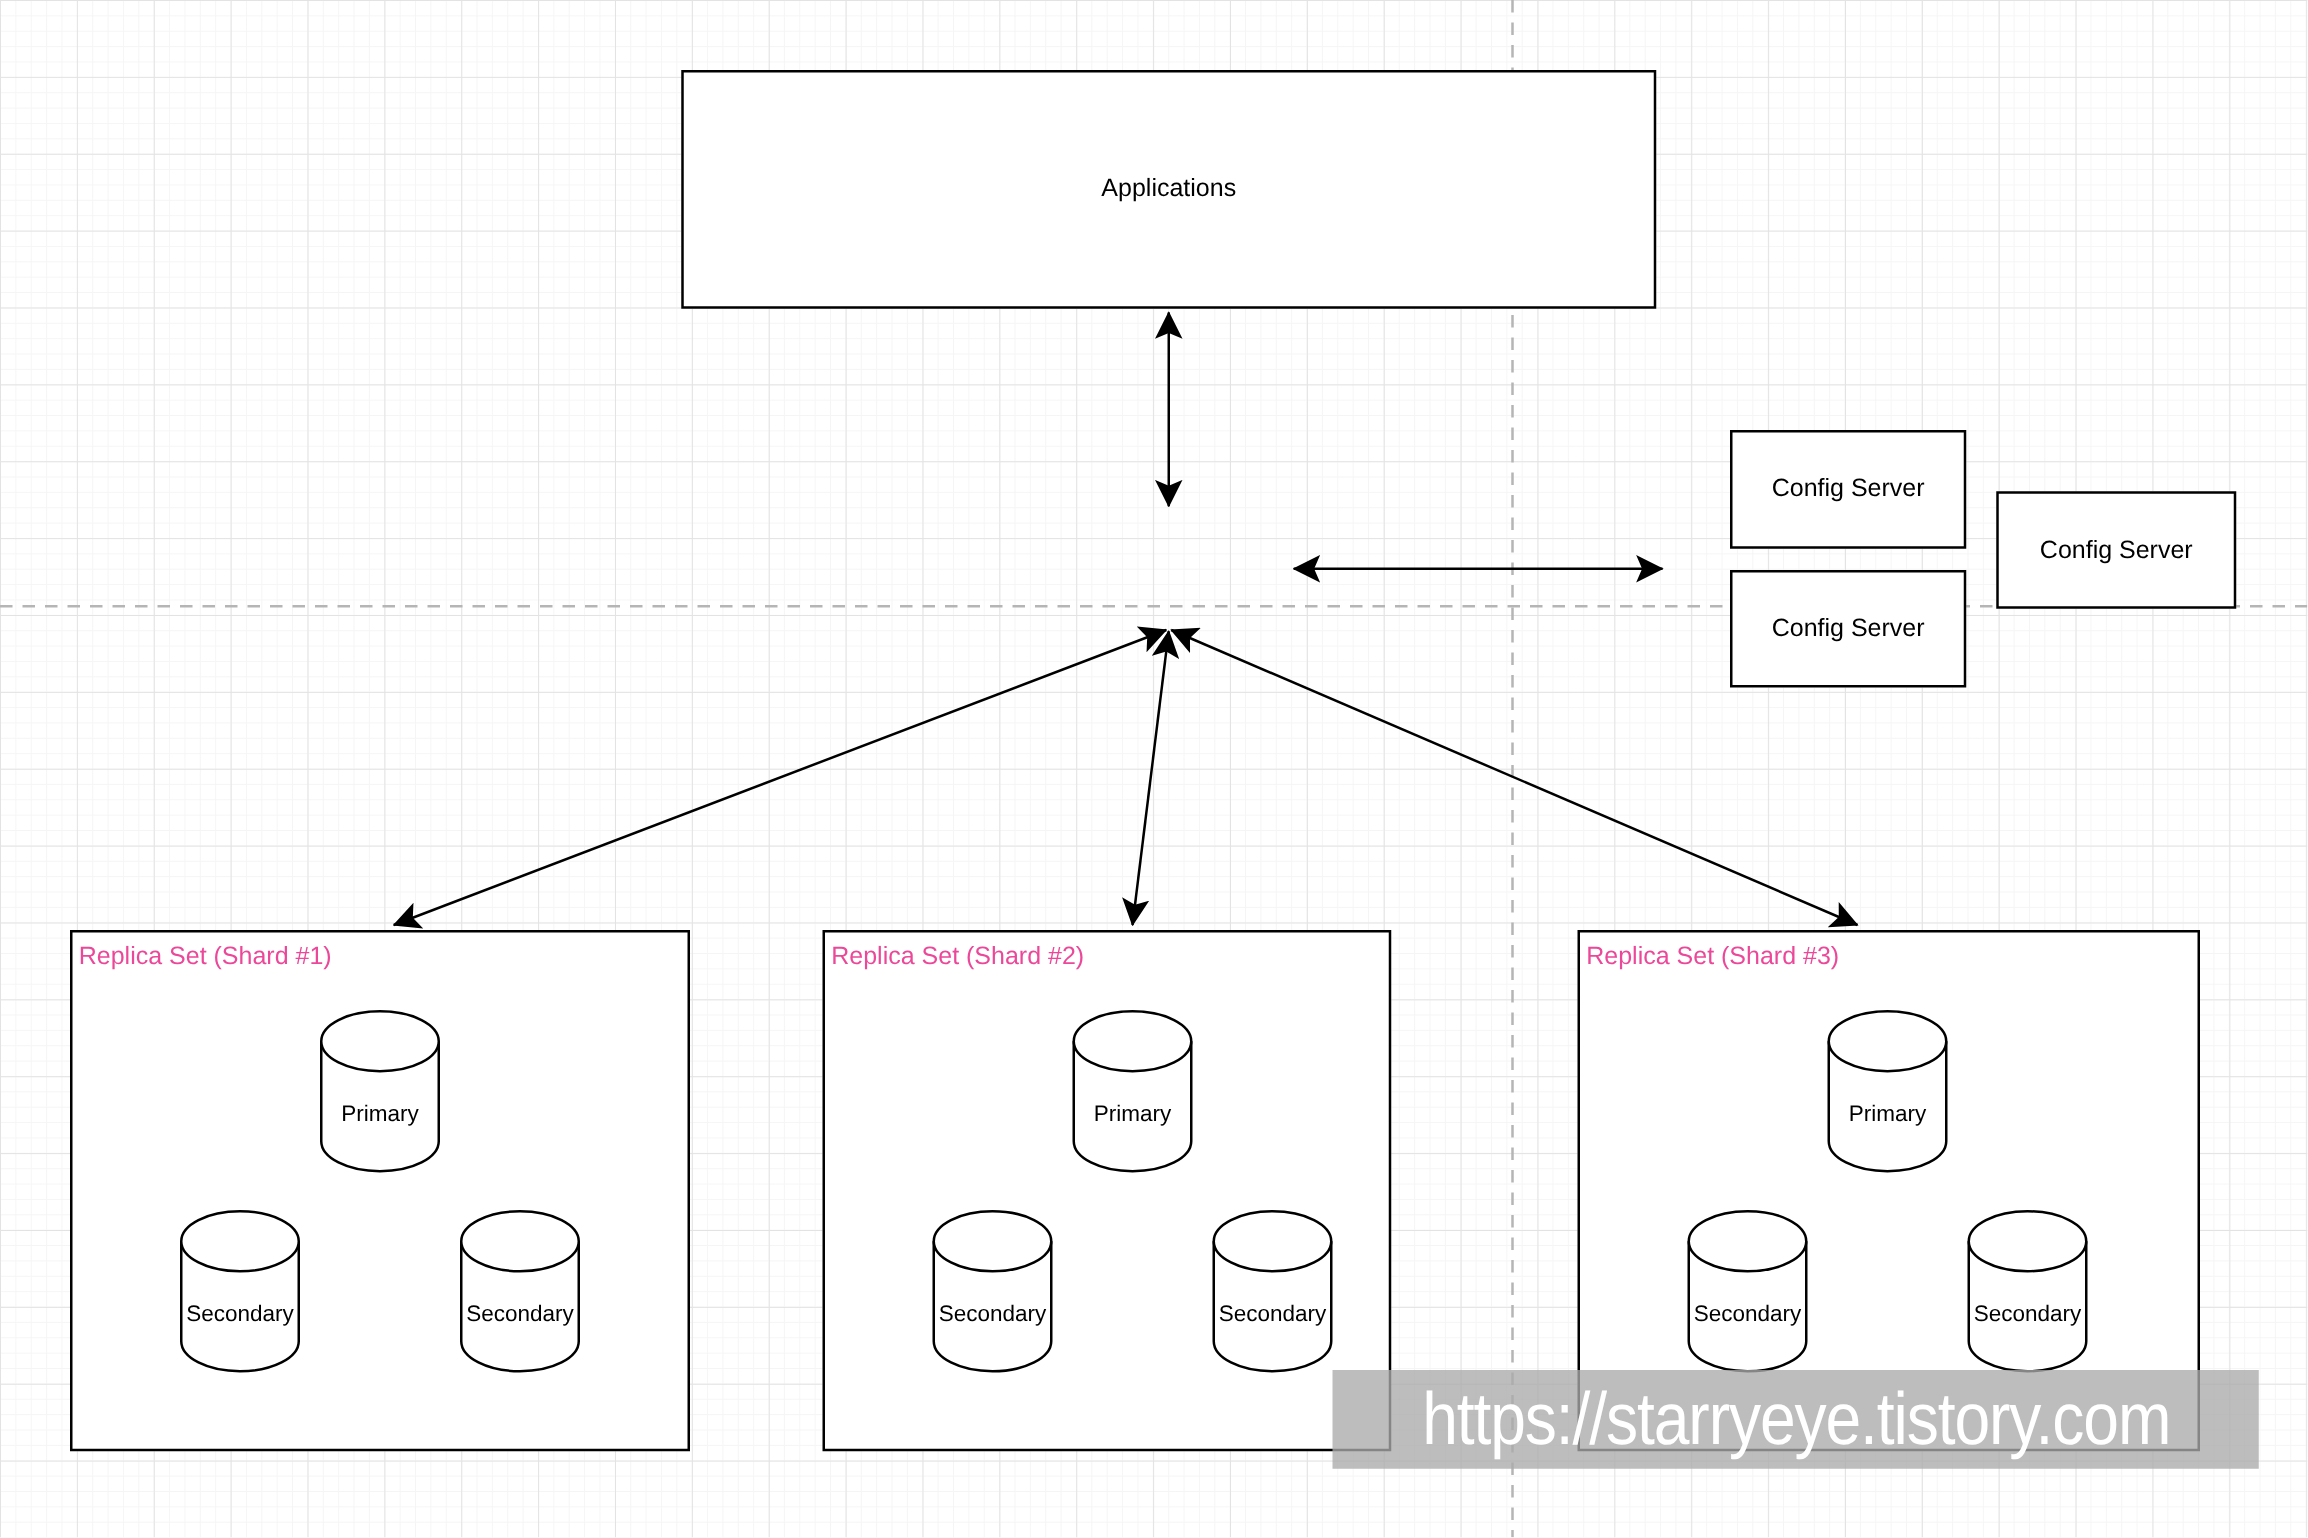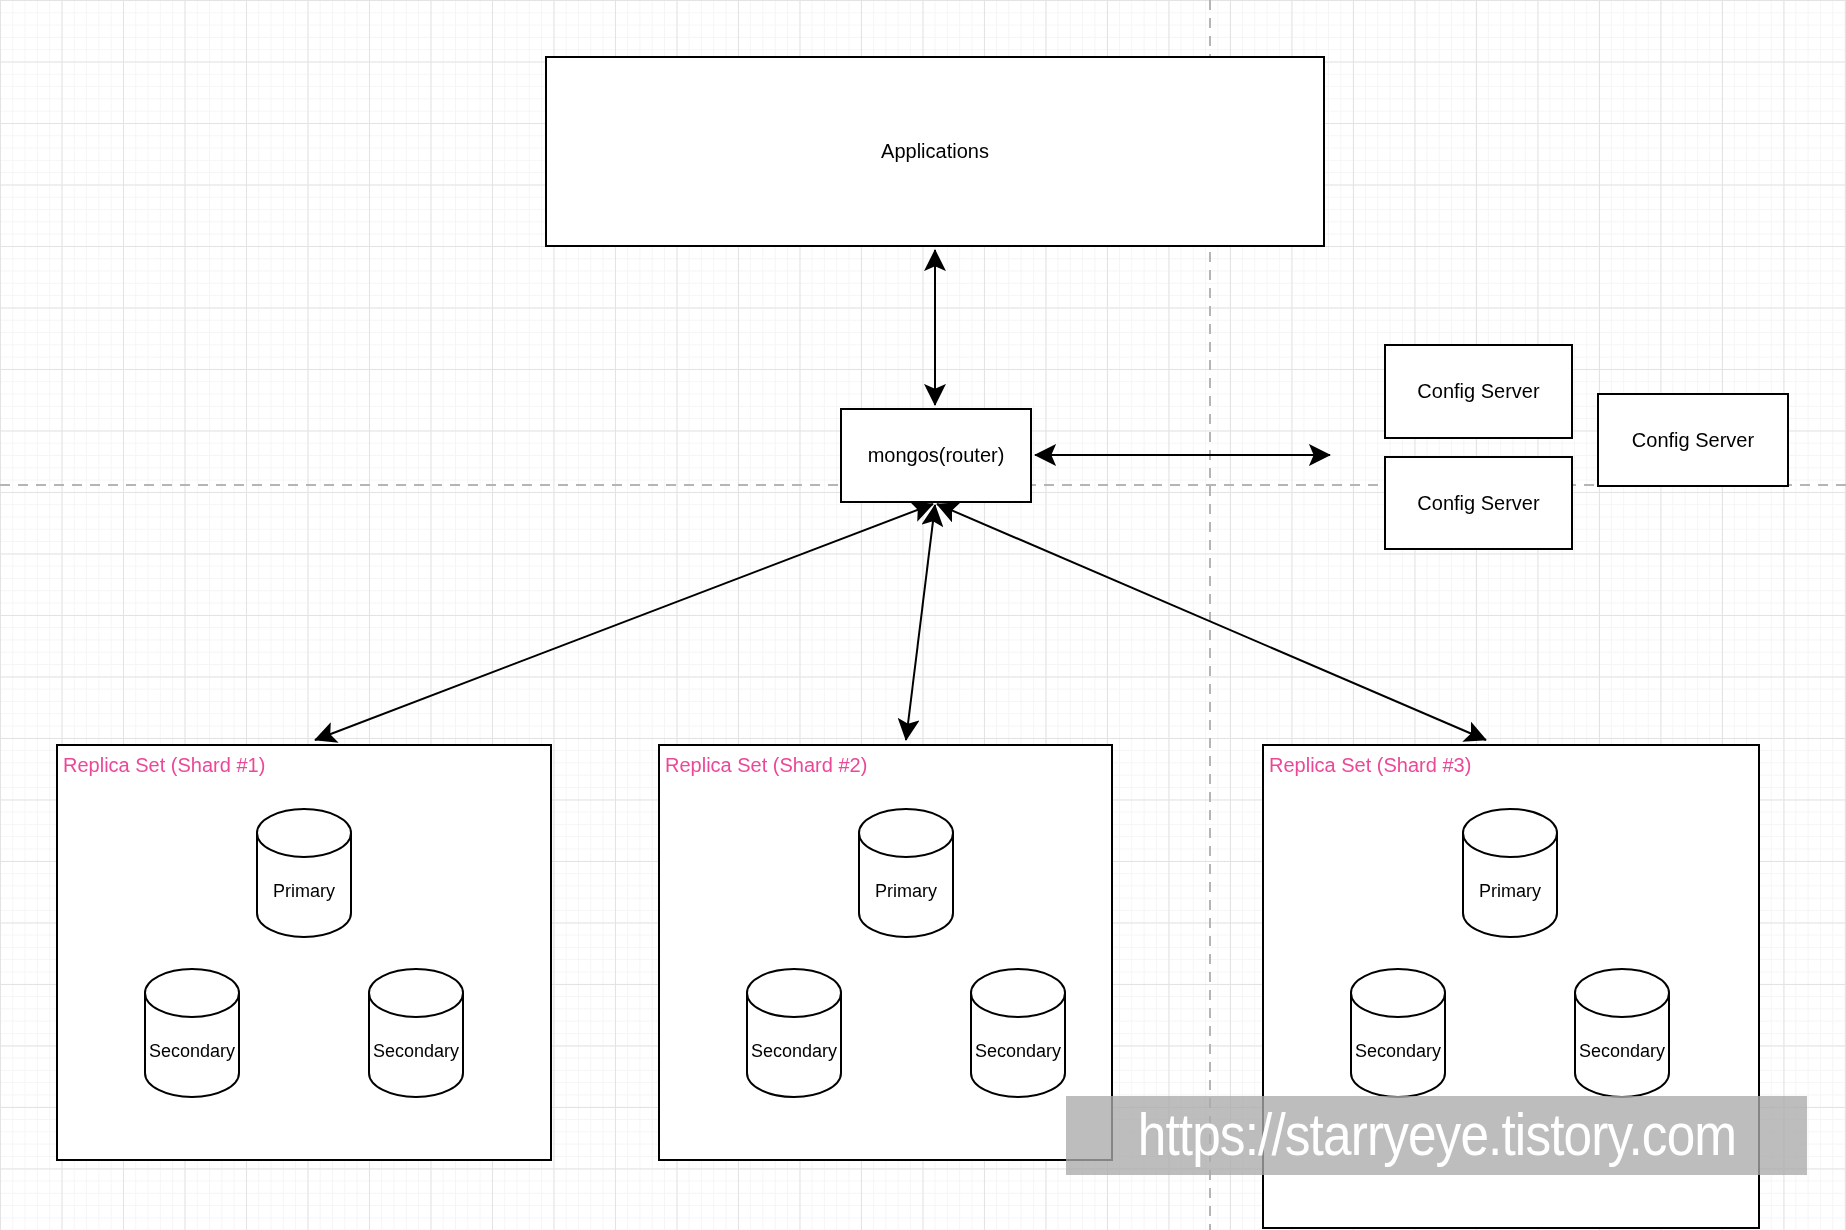--- a/index.html
+++ b/index.html
@@ -33,21 +33,21 @@
     position:absolute;left:5px;top:8px;
     font-size:20px;color:#ec4899;white-space:nowrap;
   }
   .app   {left:545px;top:56px;width:780px;height:191px;}
   .router{left:840px;top:408px;width:192px;height:95px;}
   .cfg1  {left:1384px;top:344px;width:189px;height:95px;}
   .cfg2  {left:1384px;top:456px;width:189px;height:94px;}
   .cfg3  {left:1597px;top:393px;width:192px;height:94px;}
   .shard1{left:56px;top:744px;width:496px;height:417px;}
   .shard2{left:658px;top:744px;width:455px;height:417px;}
-  .shard3{left:1262px;top:744px;width:498px;height:485px;}
+  .shard3{left:1262px;top:744px;width:498px;height:417px;}
   .cyl{position:absolute;overflow:visible;}
   .cyl text{font-family:"Liberation Sans","DejaVu Sans",sans-serif;font-size:18px;fill:#000;}
   .cyl-primary    {left:197px;top:61px;}
   .cyl-secondary-l{left:85px;top:221px;}
   .cyl-secondary-r{left:309px;top:221px;}
   .watermark{
     position:absolute;left:1066px;top:1096px;width:741px;height:79px;
     background:rgba(170,170,170,0.78);
     display:flex;align-items:center;justify-content:center;
     z-index:4;overflow:visible;
@@ -64,23 +64,20 @@
 
   <svg class="layer guides">
     <line x1="1210" y1="0" x2="1210" y2="1230" stroke="#b5b5b5" stroke-width="2" stroke-dasharray="10 8"></line>
     <line x1="0" y1="485" x2="1846" y2="485" stroke="#b5b5b5" stroke-width="2" stroke-dasharray="10 8"></line>
   </svg>
 
   <div class="node app">
     <span>Applications</span>
   </div>
 
-  <div class="node router">
-    <span>mongos(router)</span>
-  </div>
 
   <div class="node cfg1">
     <span>Config Server</span>
   </div>
   <div class="node cfg2">
     <span>Config Server</span>
   </div>
   <div class="node cfg3">
     <span>Config Server</span>
   </div>

